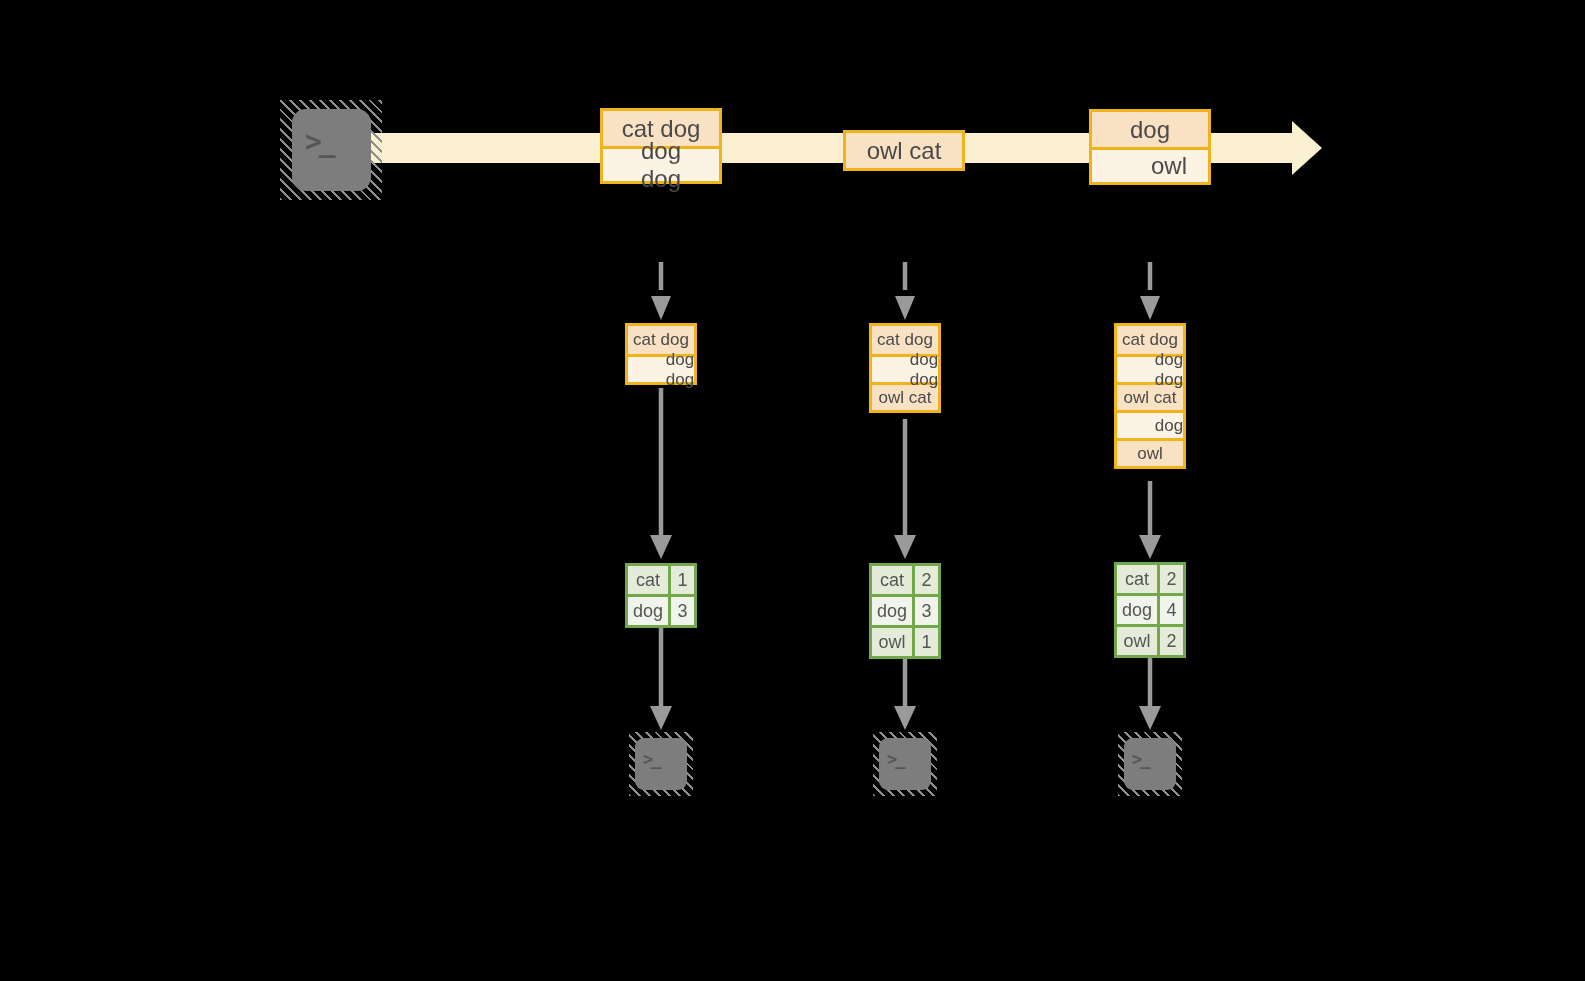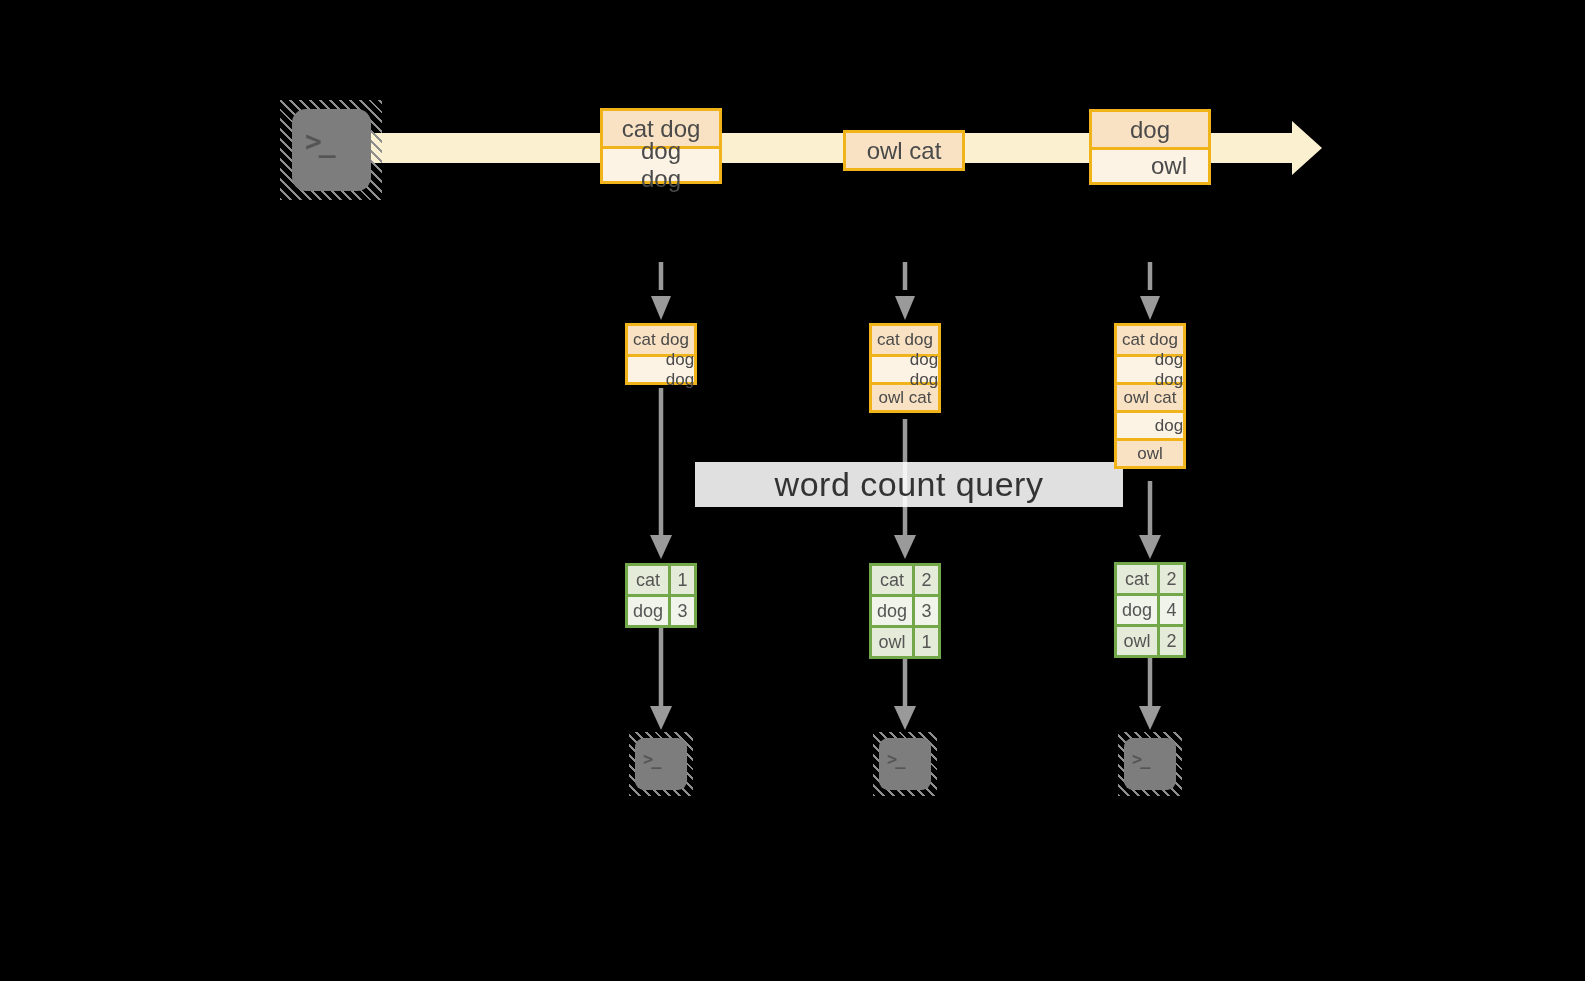--- a/index.html
+++ b/index.html
@@ -98,23 +98,20 @@
         <polygon points="894,706 916,706 905,730" stroke="none"></polygon>
         <line x1="1150" x2="1150" y1="262" y2="290" stroke-width="4.5"></line>
         <polygon points="1140,296 1160,296 1150,320" stroke="none"></polygon>
         <line x1="1150" x2="1150" y1="481" y2="537" stroke-width="4.5"></line>
         <polygon points="1139,535 1161,535 1150,559" stroke="none"></polygon>
         <line x1="1150" x2="1150" y1="655" y2="709" stroke-width="4.5"></line>
         <polygon points="1139,706 1161,706 1150,730" stroke="none"></polygon>
       </g>
   </svg>
 
-  <div class="banner">
-    <span>word count query</span>
-  </div>
 
   <div class="event-box" id="event-0">
       <div class="event-row fill-a">cat dog</div>
       <div class="event-row fill-b">dog dog</div>
     </div>
   <div class="event-box" id="event-1">
       <div class="event-row fill-a">owl cat</div>
     </div>
   <div class="event-box" id="event-2">
       <div class="event-row fill-a">dog</div>

